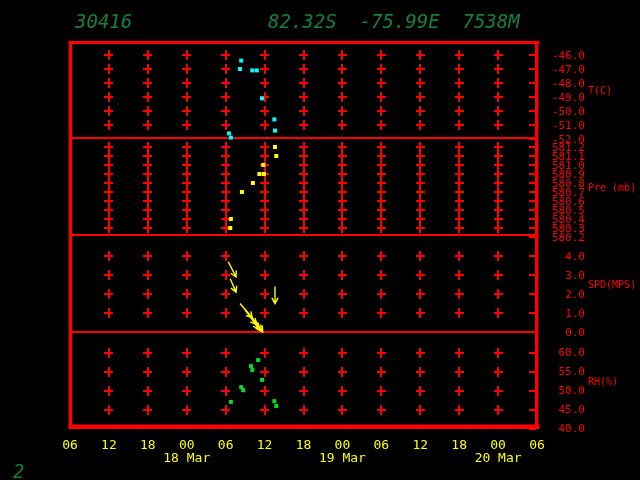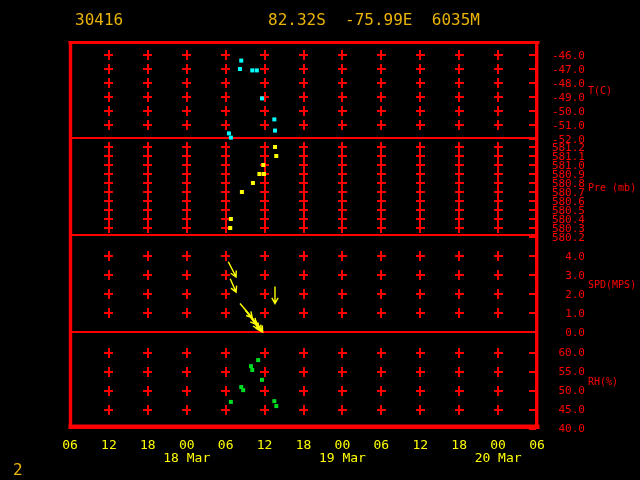--- a/index.html
+++ b/index.html
@@ -1,31 +1,31 @@
 <!DOCTYPE html>
 <html><head>
 <meta charset="utf-8">
 <style>
   html,body{margin:0;padding:0;background:#000;}
   .screen{position:relative;width:640px;height:480px;background:#000;overflow:hidden;
           font-family:"DejaVu Sans Mono", monospace;}
-  .hdr{position:absolute;color:#eab308;font-size:16px;white-space:pre;letter-spacing:0px;}
+  .hdr{position:absolute;color:#15803d;font-size:19px;white-space:pre;letter-spacing:0px;font-style:italic;}
   #station{left:75px;top:10px;}
   #location{left:268px;top:10px;}
   #period{left:67px;top:24px;}
   #page-num{left:13px;top:460px;}
   #chart{position:absolute;left:0;top:0;}
   #chart text{font-family:"DejaVu Sans Mono", monospace;}
 </style>
 </head>
 <body>
 
 <div class="screen">
   <span class="hdr" id="station">30416</span>
-  <span class="hdr" id="location">82.32S  -75.99E  6035M</span>
+  <span class="hdr" id="location">82.32S  -75.99E  7538M</span>
   <svg id="chart" width="640" height="480">
       <rect x="107.92" y="50" width="2" height="10" fill="#ff0000" shape-rendering="crispEdges"></rect>
       <rect x="104.42" y="54" width="9" height="2" fill="#ff0000" shape-rendering="crispEdges"></rect>
       <rect x="146.84" y="50" width="2" height="10" fill="#ff0000" shape-rendering="crispEdges"></rect>
       <rect x="143.34" y="54" width="9" height="2" fill="#ff0000" shape-rendering="crispEdges"></rect>
       <rect x="185.76" y="50" width="2" height="10" fill="#ff0000" shape-rendering="crispEdges"></rect>
       <rect x="182.26" y="54" width="9" height="2" fill="#ff0000" shape-rendering="crispEdges"></rect>
       <rect x="224.68" y="50" width="2" height="10" fill="#ff0000" shape-rendering="crispEdges"></rect>
       <rect x="221.18" y="54" width="9" height="2" fill="#ff0000" shape-rendering="crispEdges"></rect>
       <rect x="263.6" y="50" width="2" height="10" fill="#ff0000" shape-rendering="crispEdges"></rect>

